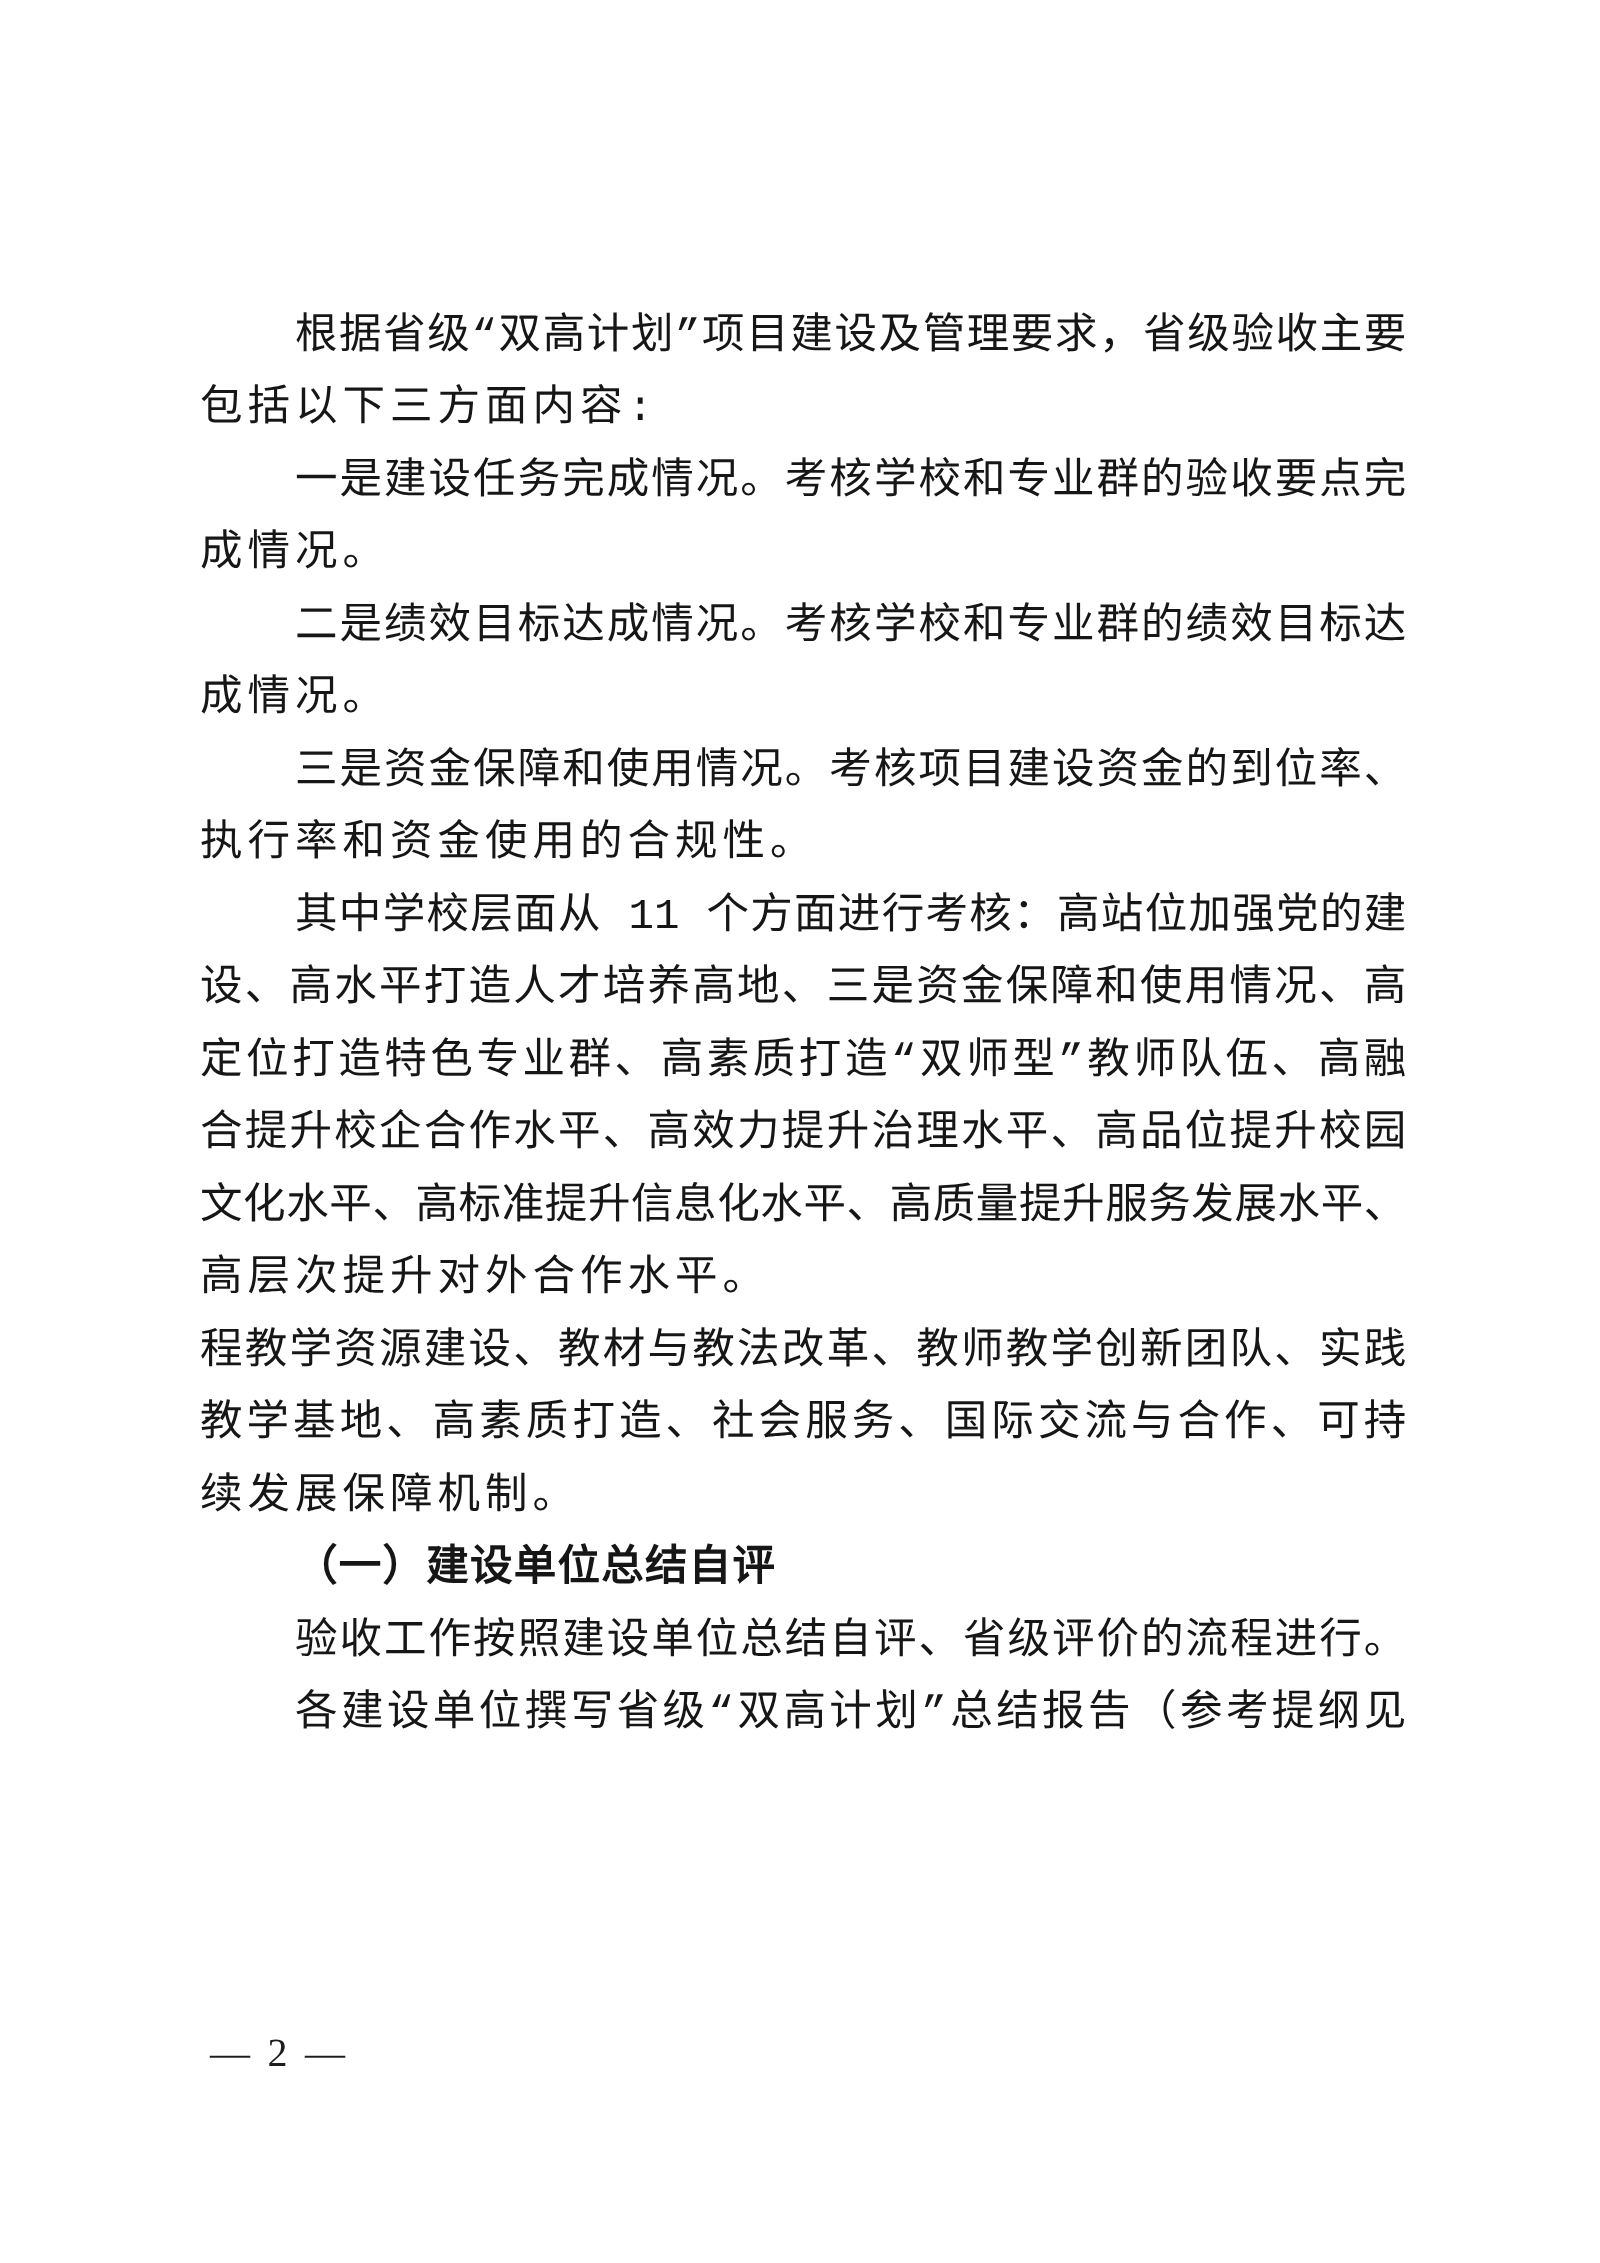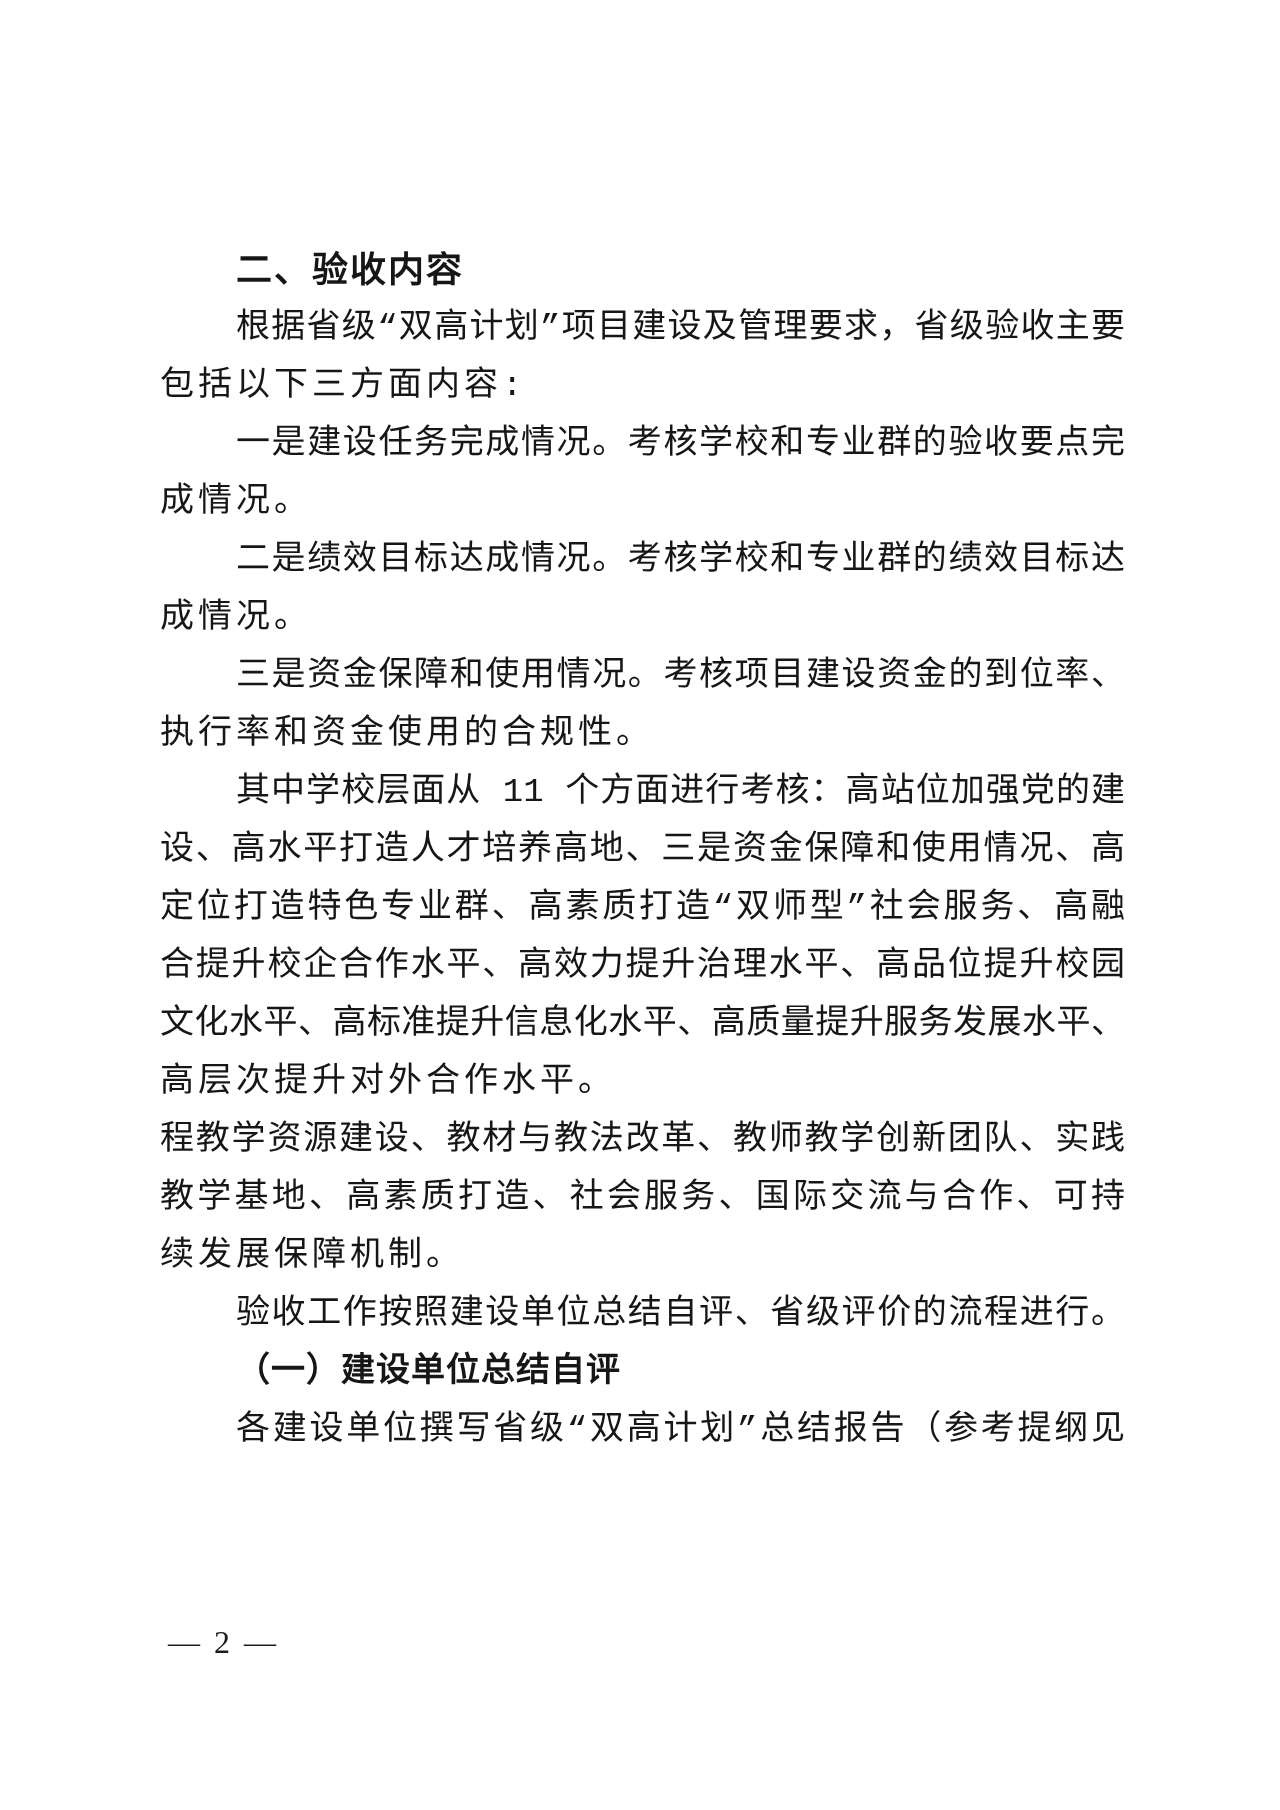--- a/index.html
+++ b/index.html
@@ -53,36 +53,35 @@
     letter-spacing: 3px;
     color: #1d1d1d;
     font-family: "Liberation Serif", serif;
   }
 </style>
 </head>
 <body>
 
 <div class="page">
   <div class="doc" id="doc-lines">
-      <div class="line heading indent">二、验收内容</div>
       <div class="line body indent justify">根据省级“双高计划”项目建设及管理要求，省级验收主要</div>
       <div class="line body">包括以下三方面内容:</div>
       <div class="line body indent justify">一是建设任务完成情况。考核学校和专业群的验收要点完</div>
       <div class="line body">成情况。</div>
       <div class="line body indent justify">二是绩效目标达成情况。考核学校和专业群的绩效目标达</div>
       <div class="line body">成情况。</div>
       <div class="line body indent justify">三是资金保障和使用情况。考核项目建设资金的到位率、</div>
       <div class="line body">执行率和资金使用的合规性。</div>
       <div class="line body indent justify">其中学校层面从 11 个方面进行考核：高站位加强党的建</div>
       <div class="line body justify">设、高水平打造人才培养高地、三是资金保障和使用情况、高</div>
-      <div class="line body justify">定位打造特色专业群、高素质打造“双师型”社会服务、高融</div>
+      <div class="line body justify">定位打造特色专业群、高素质打造“双师型”教师队伍、高融</div>
       <div class="line body justify">合提升校企合作水平、高效力提升治理水平、高品位提升校园</div>
       <div class="line body justify">文化水平、高标准提升信息化水平、高质量提升服务发展水平、</div>
       <div class="line body">高层次提升对外合作水平。</div>
       <div class="line body justify">程教学资源建设、教材与教法改革、教师教学创新团队、实践</div>
       <div class="line body justify">教学基地、高素质打造、社会服务、国际交流与合作、可持</div>
       <div class="line body">续发展保障机制。</div>
+      <div class="line sub indent">（一）建设单位总结自评</div>
       <div class="line body indent justify">验收工作按照建设单位总结自评、省级评价的流程进行。</div>
-      <div class="line sub indent">（一）建设单位总结自评</div>
       <div class="line body indent justify">各建设单位撰写省级“双高计划”总结报告（参考提纲见</div>
     </div>
   <div class="footer">— 2 —</div>
 </div>
 
 </body></html>

